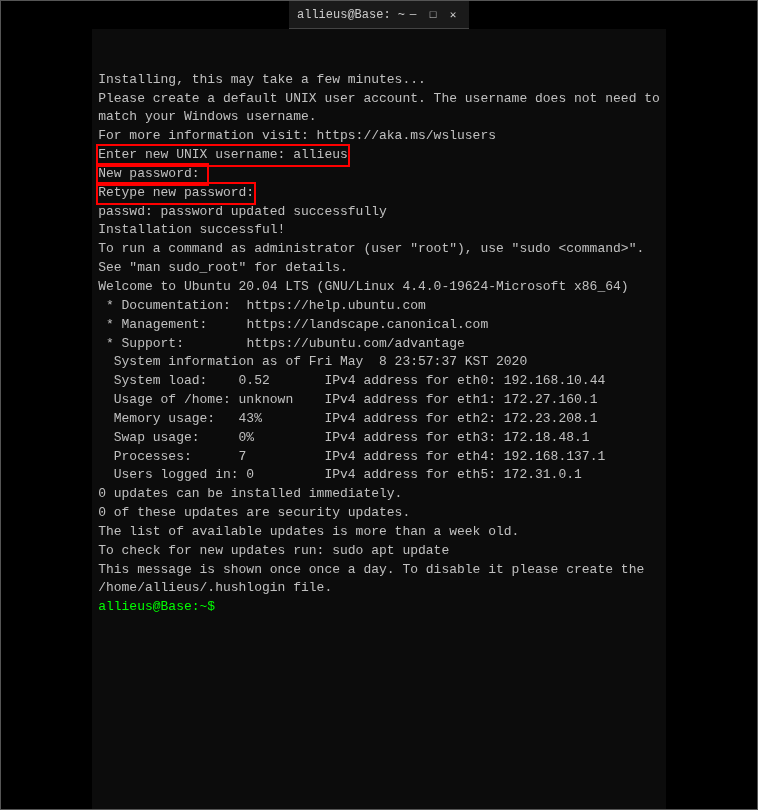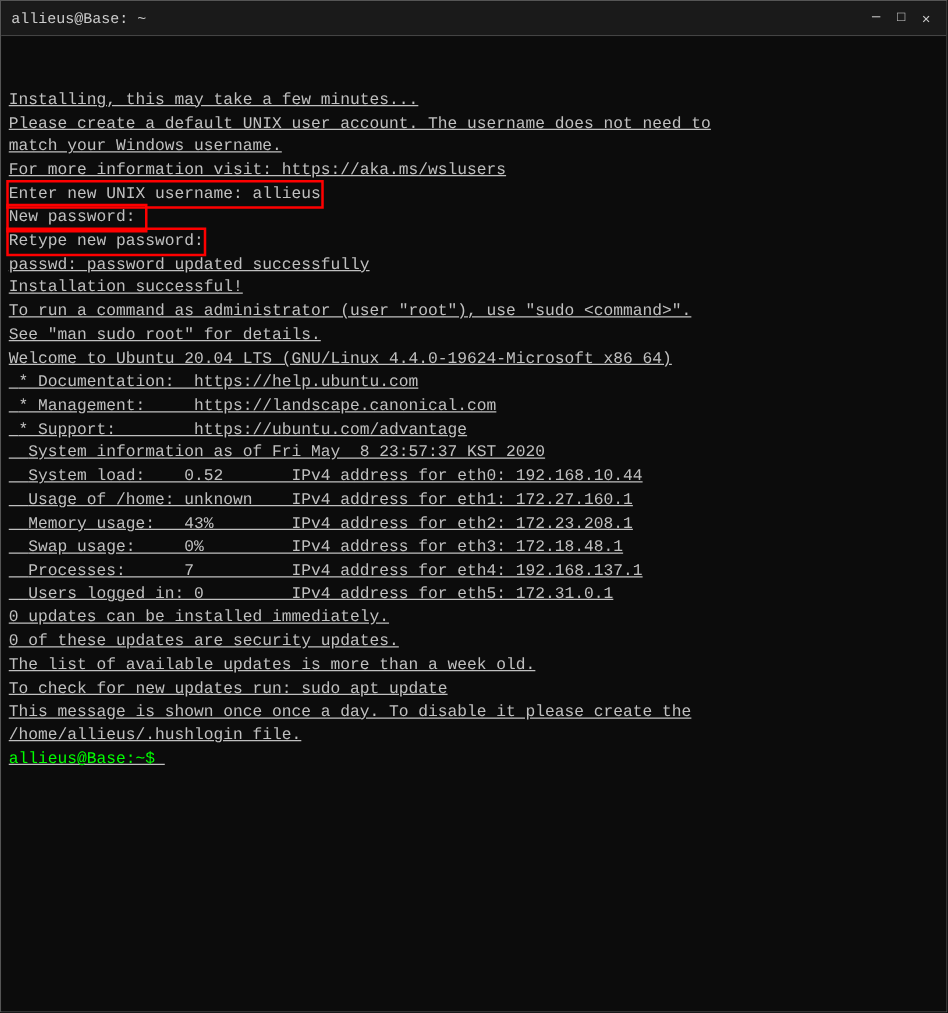--- a/index.html
+++ b/index.html
@@ -1,15 +1,15 @@
 <!DOCTYPE html>
 <html><head>
   <meta charset="utf-8">
   <style>
-    * { margin: 0; padding: 0; box-sizing: border-box; }
+    * { margin: 0; padding: 0; box-sizing: border-box; align-items: center; }
     body {
       width: 758px;
       height: 810px;
       background: #000;
       font-family: 'Courier New', Courier, monospace;
       font-size: 13px;
       color: #c0c0c0;
       overflow: hidden;
     }
 
@@ -58,21 +58,21 @@
       background: #0c0c0c;
       flex: 1;
       padding: 4px 6px;
       overflow: hidden;
       line-height: 1.45;
       color: #c0c0c0;
       white-space: pre-wrap;
       word-break: break-all;
     }
 
-    .line { display: block; text-decoration: underline; }
+    .line { display: block; }
   </style>
 </head>
 <body>
 
 <div class="window">
   <div class="titlebar">
     <span class="titlebar-title">allieus@Base: ~</span>
     <div class="titlebar-buttons">
       <div class="titlebar-btn">─</div>
       <div class="titlebar-btn">□</div>

